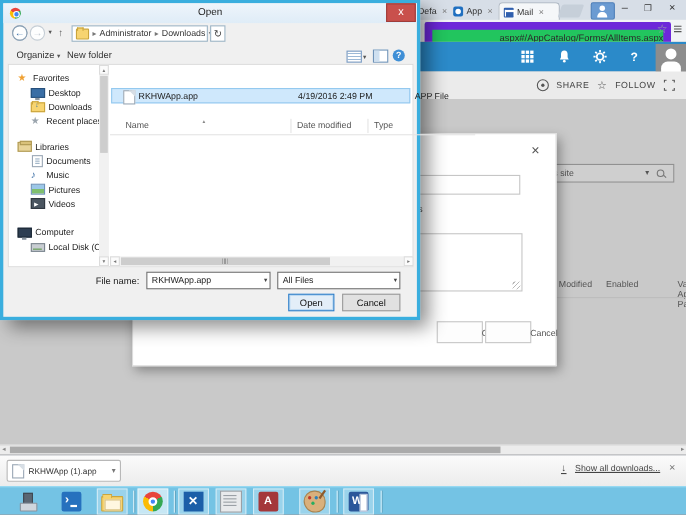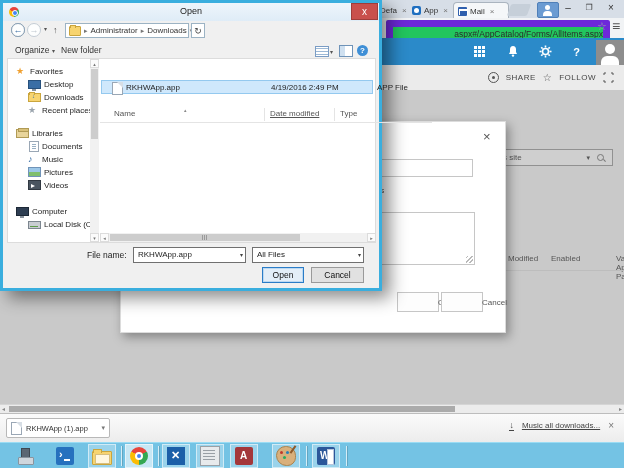--- a/index.html
+++ b/index.html
@@ -322,21 +322,21 @@
   </div>
 
   <div class="shelf">
     <div class="dl-item">
       <span class="i-doc"></span>
       <span>RKHWApp (1).app</span>
       <span class="dl-caret">▾</span>
     </div>
     <div class="dl-right">
       <span class="dl-arrow">↓</span>
-      <span class="dl-link">Music all downloads...</span>
+      <span class="dl-link">Show all downloads...</span>
       <span class="dl-x">×</span>
     </div>
   </div>
 
   <div class="taskbar">
     <div class="tb-btn" style="left:12px;">
         <span class="ia srvmgr"></span>
       </div>
     <div class="tb-btn" style="left:51px;">
         <span class="ia pwsh"></span>
@@ -457,21 +457,21 @@
       <div class="tree-scroll">
         <div class="box" style="top:0;">▴</div>
         <div class="thumb"></div>
         <div class="box" style="bottom:0;">▾</div>
       </div>
 
       <div class="fe-list">
         <div class="fl-head">
           <span style="position:absolute;left:14px;top:2px;">Name</span>
           <span class="sortcaret">▴</span>
-          <span style="position:absolute;left:170px;top:2px;text-decoration:underline;">Date modified</span>
+          <span style="position:absolute;left:170px;top:2px;">Date modified</span>
           <span style="position:absolute;left:240px;top:2px;">Type</span>
           <span class="csep" style="left:164px;"></span>
           <span class="csep" style="left:234px;"></span>
         </div>
         <div class="fl-row">
           <span class="i-doc cell" style="left:10px;top:1px;"></span>
           <span class="cell" style="left:24px;">RKHWApp.app</span>
           <span class="cell" style="left:169px;">4/19/2016 2:49 PM</span>
           <span class="cell" style="left:239px;margin-left:36px;">APP File</span>
         </div>

